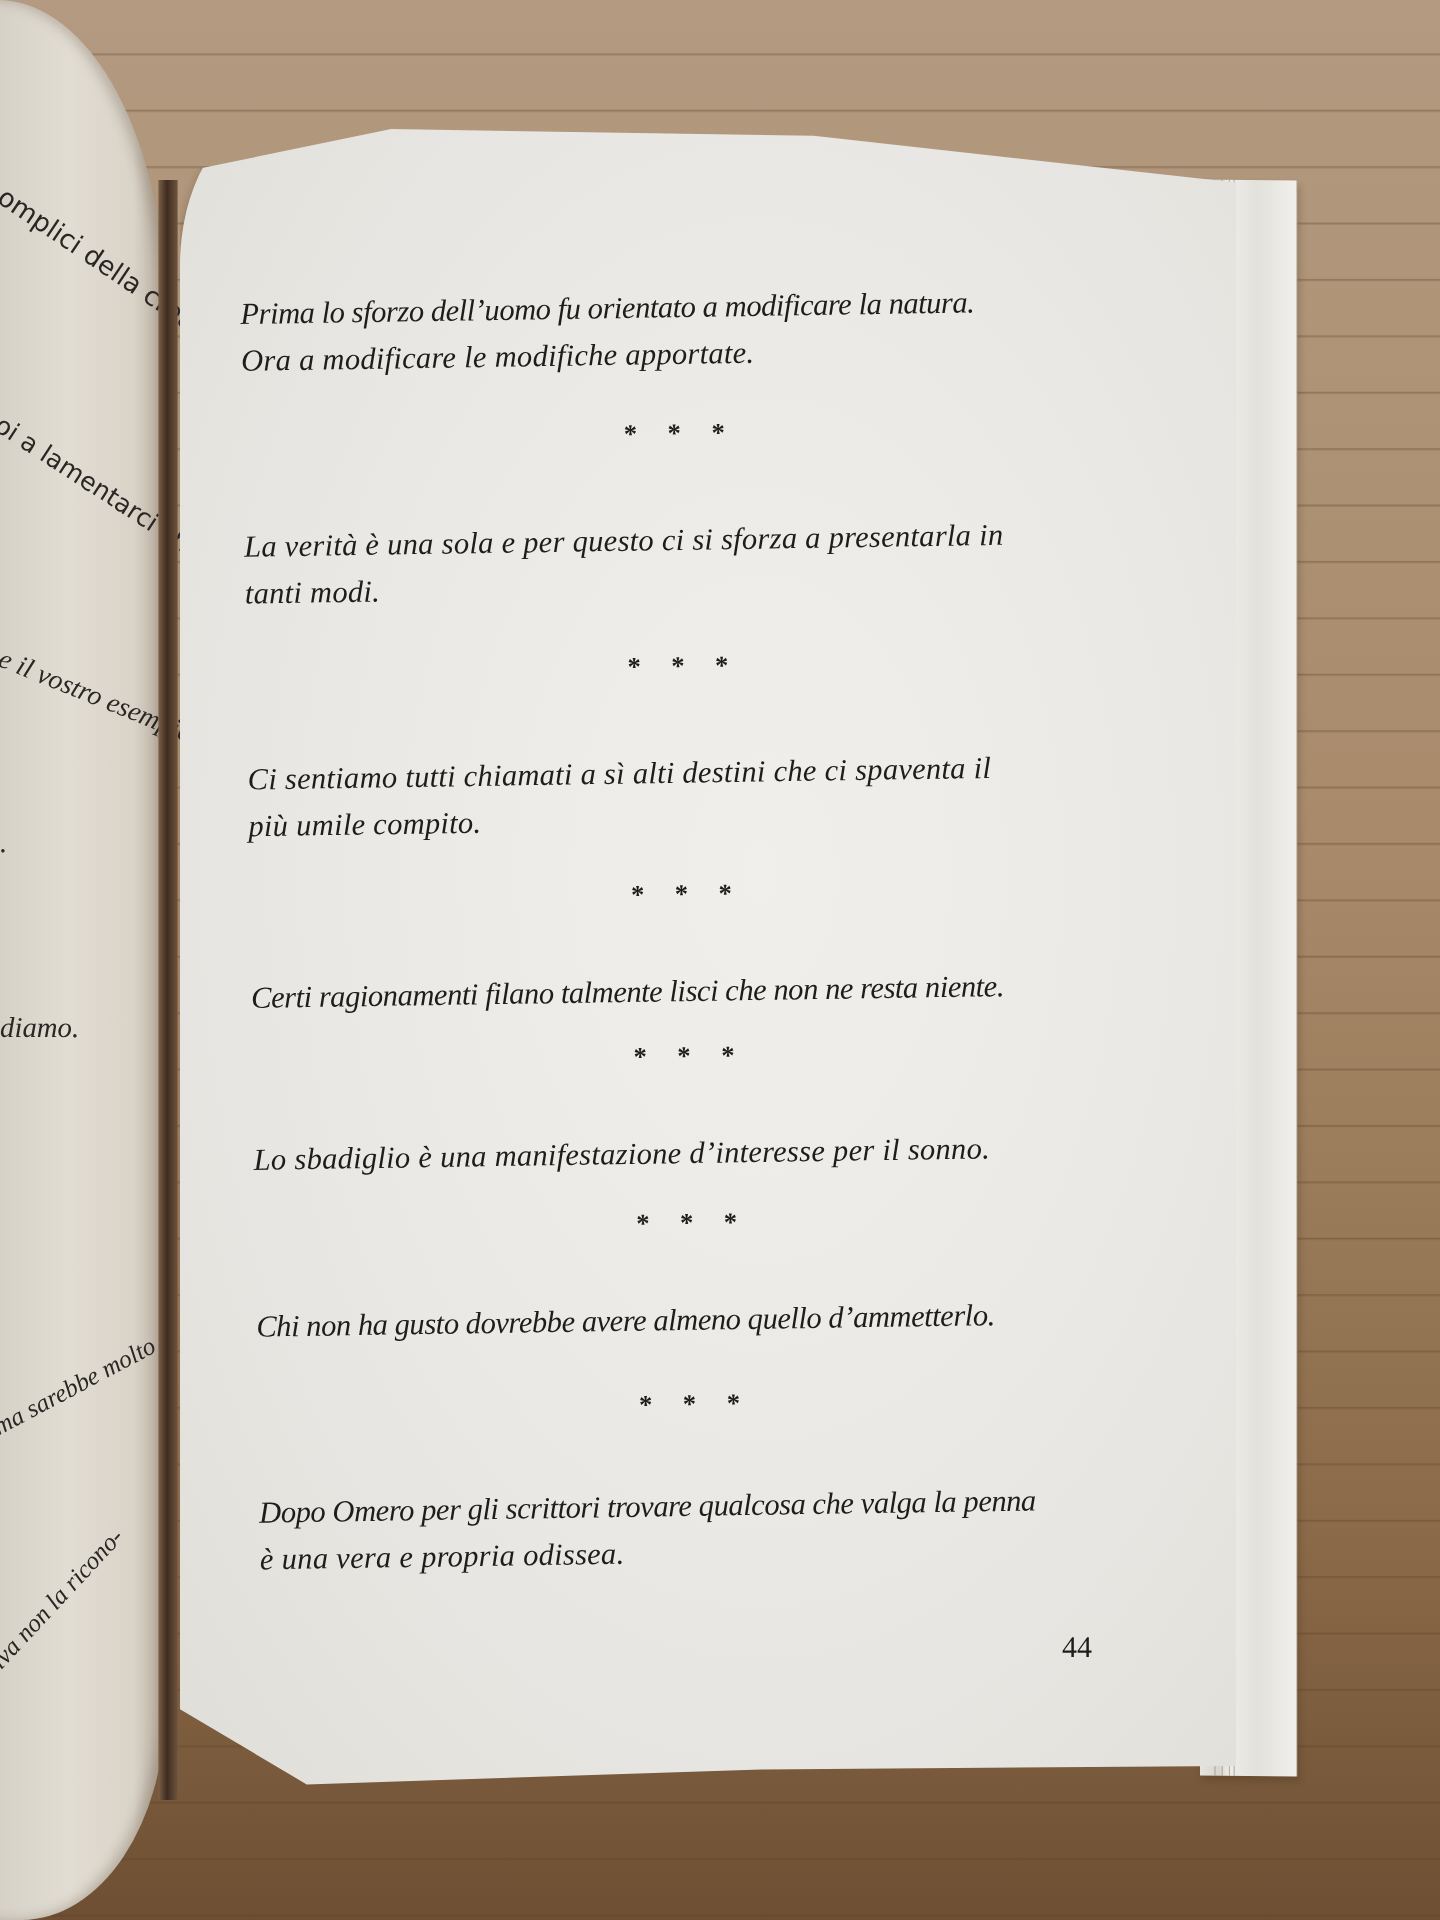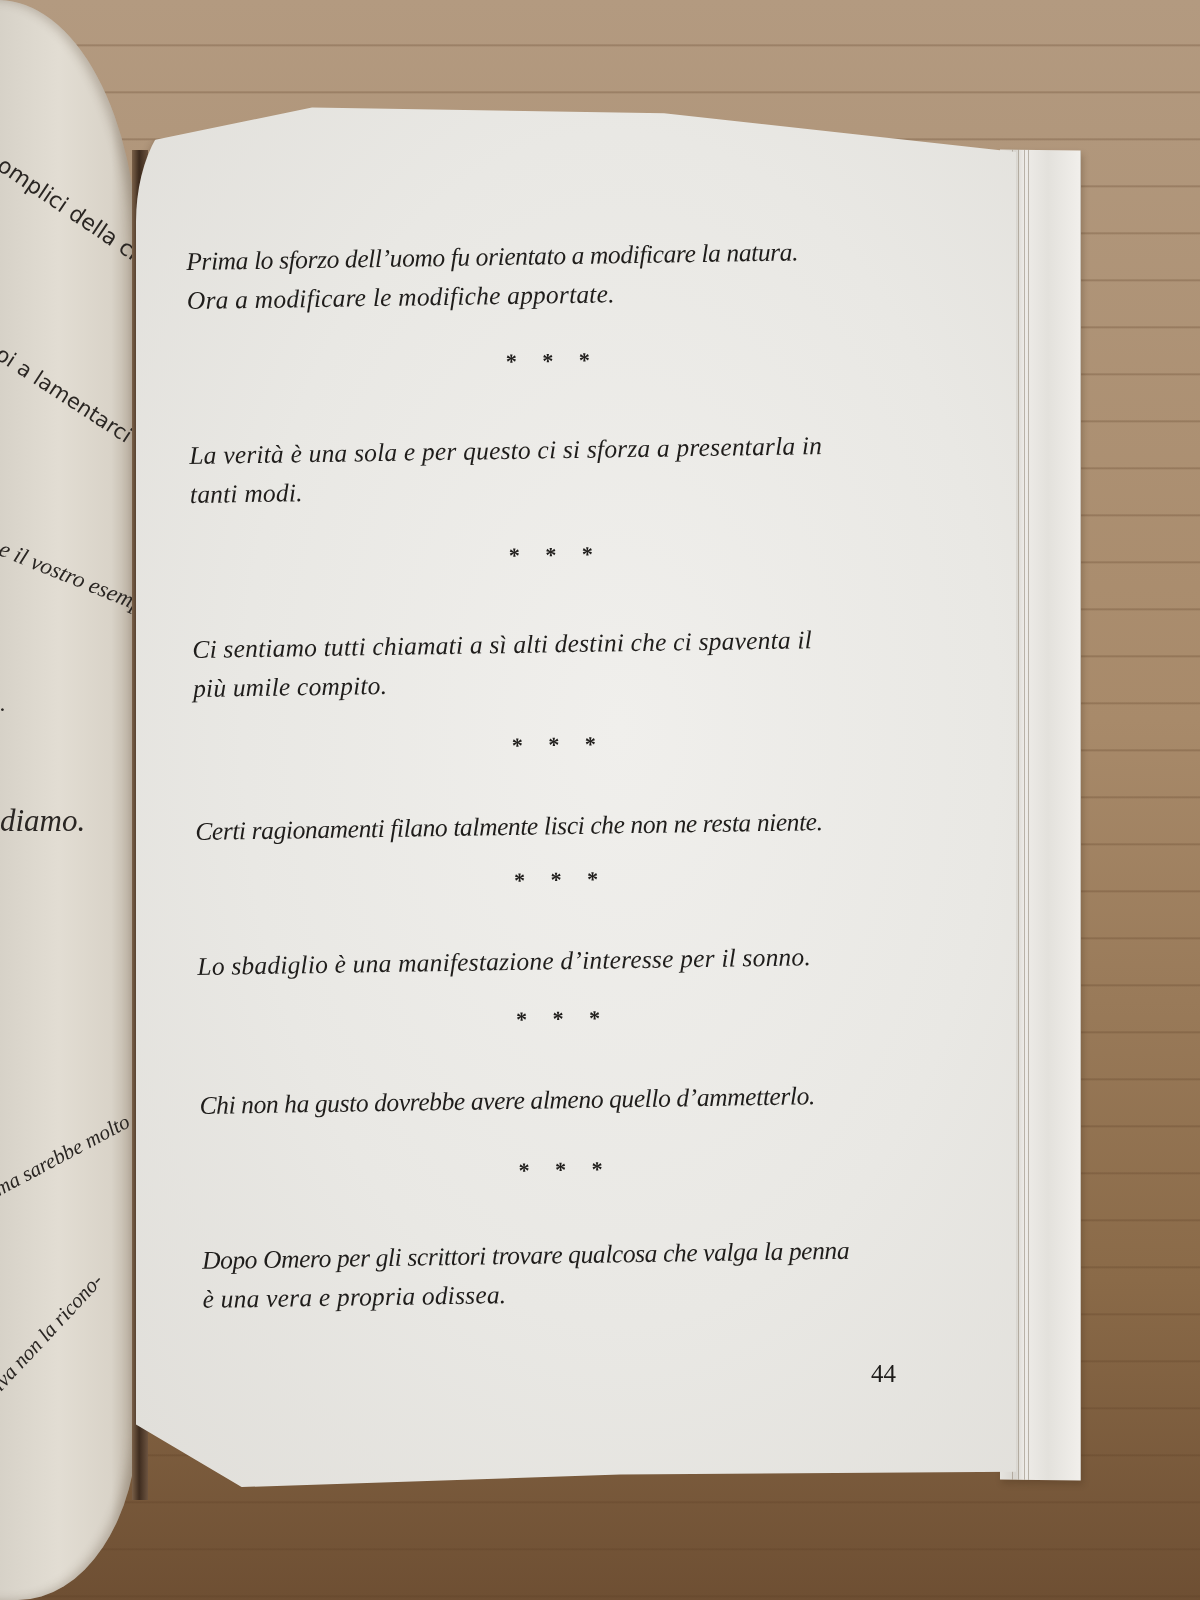--- a/index.html
+++ b/index.html
@@ -64,21 +64,21 @@
   .stack-line {
     position: absolute;
     top: 0; bottom: 0;
     width: 1px;
     background: rgba(150,140,125,0.6);
   }
 
   
   .page {
     position: absolute;
-    left: 136px;
+    left: 150px;
     top: 102px;
     width: 880px;
     height: 1392px;
     background: radial-gradient(ellipse at 55% 45%, #f0efec 0%, #e9e8e4 55%, #e0ded9 100%);
     border-top-left-radius: 70px 120px;
     border-bottom-left-radius: 10px 60px;
     border-top-right-radius: 4px;
     clip-path: polygon(0 3%, 20% 0.4%, 60% 0.8%, 100% 3.6%, 100% 98.4%, 55% 98.6%, 12% 99.5%, 0 95%);
     box-shadow: 0 3px 8px rgba(50,30,15,0.3);
   }
@@ -120,21 +120,21 @@
 </head>
 <body>
 
 <div class="scene">
 
   <div class="left-page">
     <span class="left-frag" style="left:40px; top:150px; transform: rotate(34deg); font-style:normal; font-family:'DejaVu Sans', sans-serif; font-size:22px;">omplici della crea-</span>
     <span class="left-frag" style="left:38px; top:340px; transform: rotate(33deg); font-style:normal; font-family:'DejaVu Sans', sans-serif; font-size:21px;">oi a lamentarci che</span>
     <span class="left-frag" style="left:40px; top:535px; transform: rotate(22deg); font-size:23px;">e il vostro esempio.</span>
     <span class="left-frag" style="left:40px; top:690px; font-size:24px;">.</span>
-    <span class="left-frag" style="left:40px; top:803px; font-size:31px;text-align:center;">diamo.</span>
+    <span class="left-frag" style="left:40px; top:844px; font-size:24px;text-align:center;">diamo.</span>
     <span class="left-frag" style="left:36px; top:1178px; transform: rotate(-28deg); font-size:21px;">ma sarebbe molto</span>
     <span class="left-frag" style="left:36px; top:1375px; transform: rotate(-47deg); font-size:21px;">iva non la ricono-</span>
   </div>
   <div class="gutter"></div>
 
   <div class="stack">
     <div class="stack-line" style="left:12px;"></div>
     <div class="stack-line" style="left:18px;"></div>
     <div class="stack-line" style="left:24px;"></div>
     <div class="stack-line" style="left:28px;"></div>

